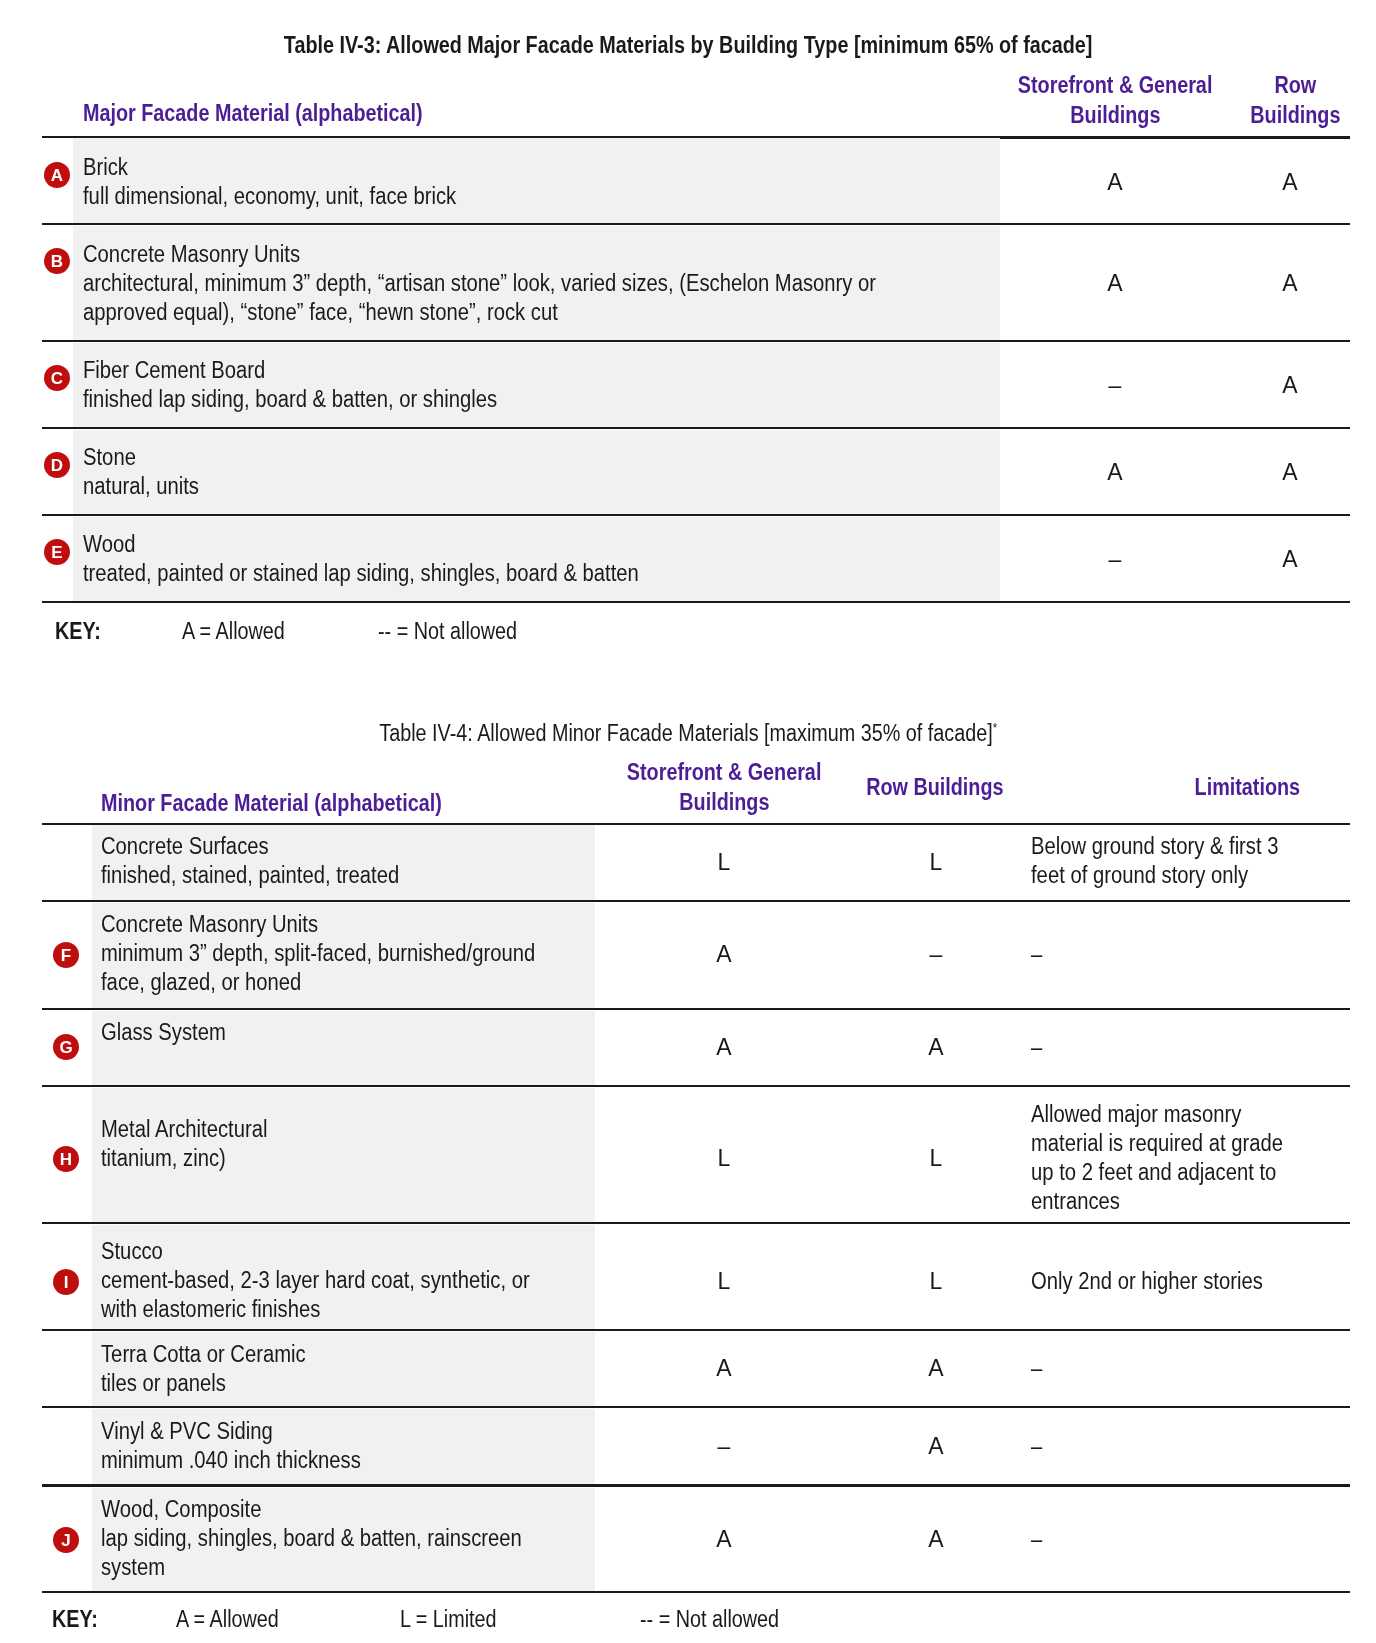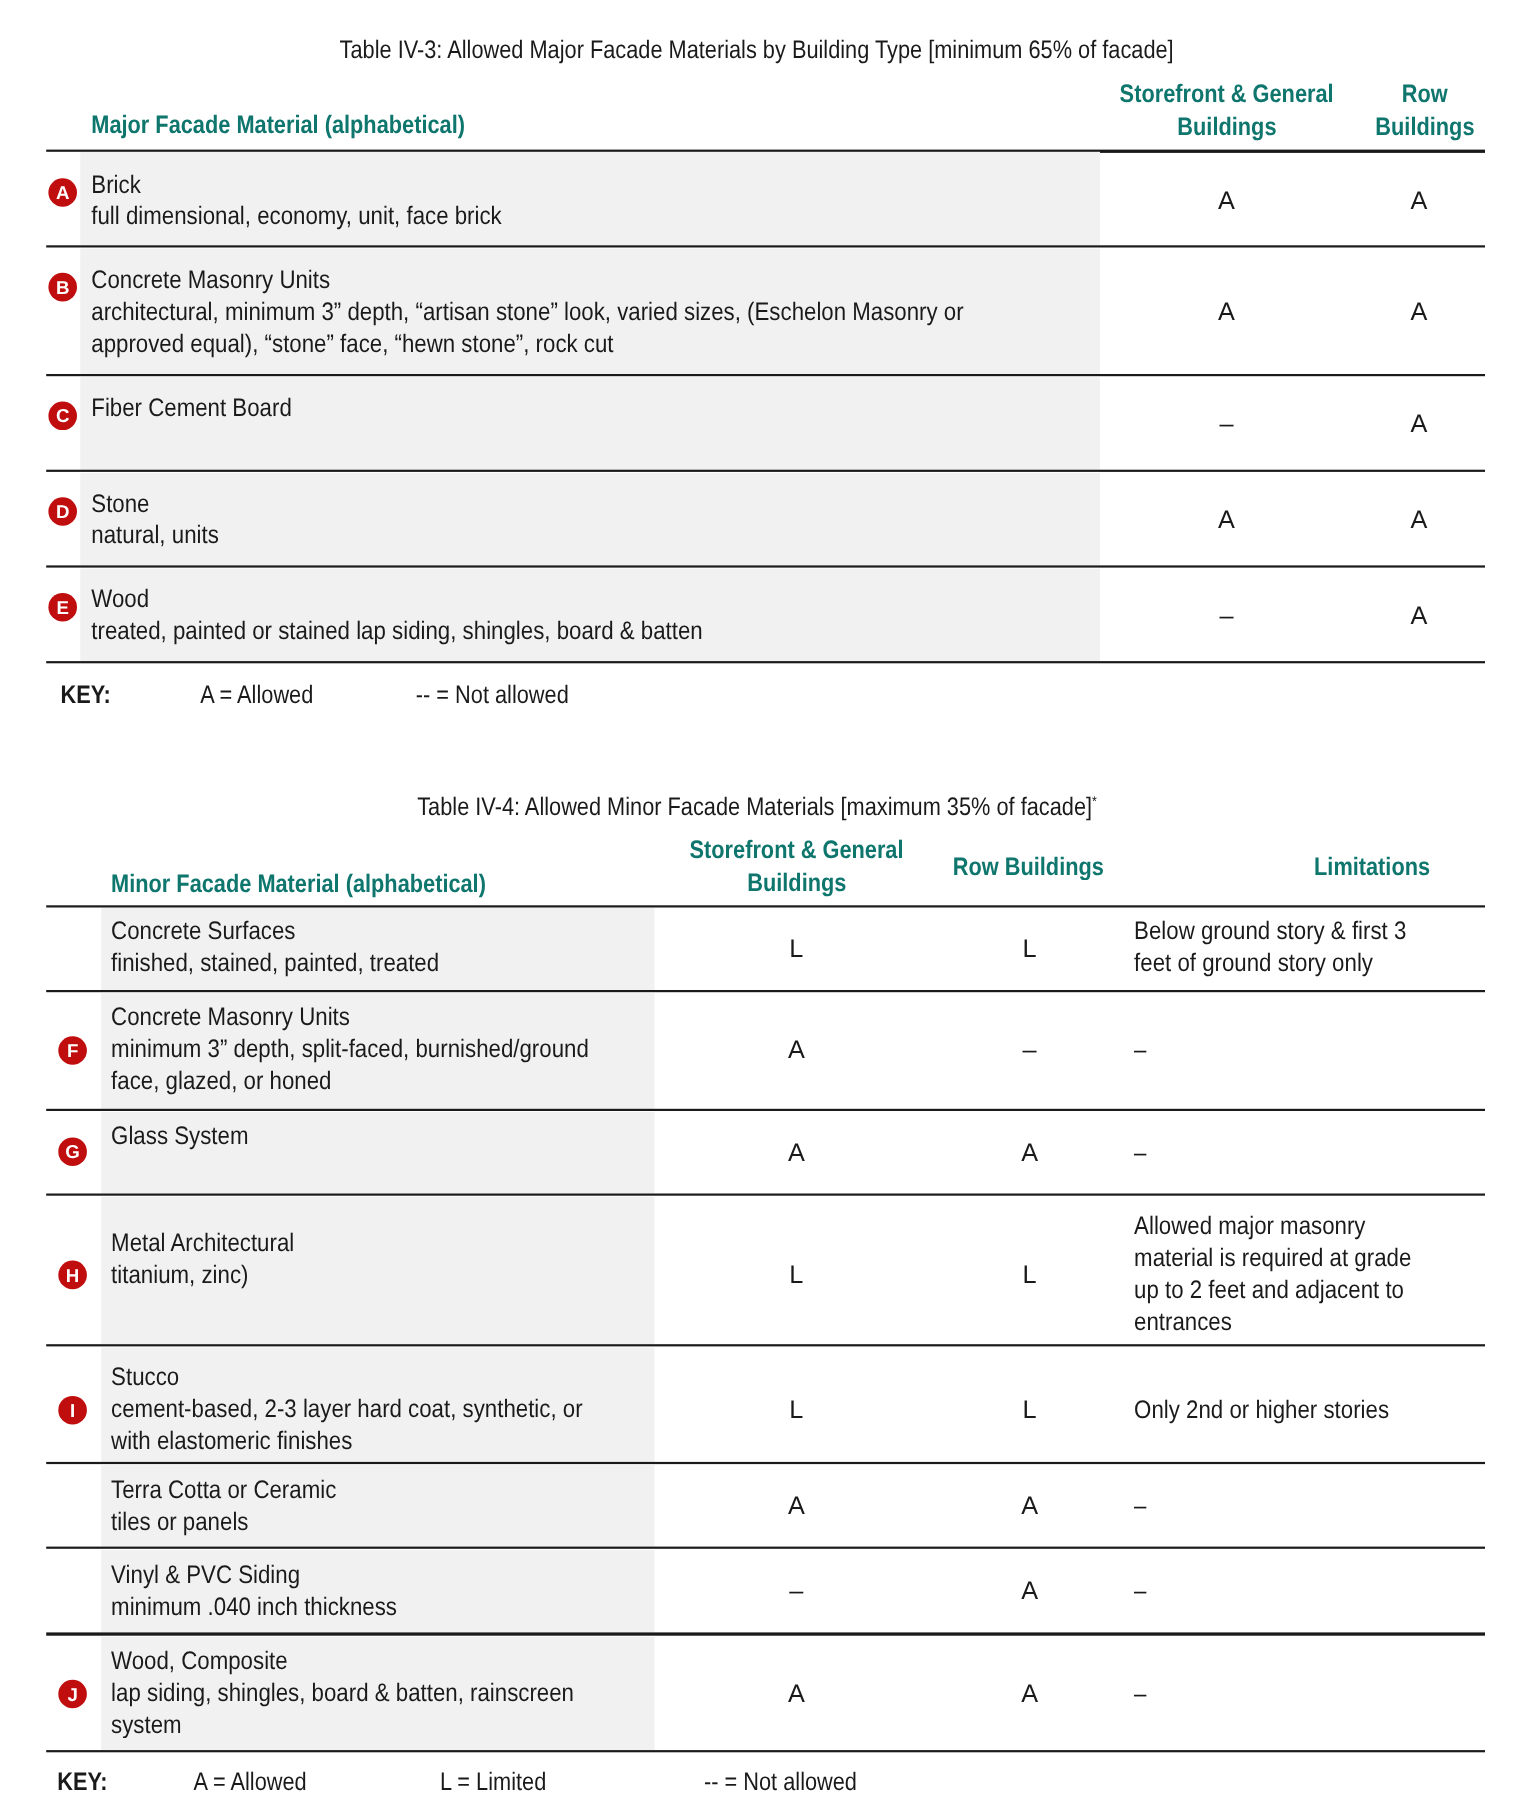--- a/index.html
+++ b/index.html
@@ -12,21 +12,21 @@
       font-stretch: condensed;
     }
     .cond { display: inline-block; transform: scaleX(0.86); transform-origin: left center; white-space: nowrap; }
     .cond-c { display: inline-block; transform: scaleX(0.86); transform-origin: center center; white-space: nowrap; }
 
     .caption {
       position: absolute; left: 0; width: 1376px; text-align: center;
       font-size: 23px; color: #1a1a1a;
     }
     .hdr {
-      position: absolute; font-size: 23px; font-weight: bold; color: #0f766e;
+      position: absolute; font-size: 23px; font-weight: bold; color: #4c1d95;
       line-height: 30px;
     }
     .hdr.center { text-align: center; }
     .hline { position: absolute; height: 2px; background: #1a1a1a; }
     .hline.thick { height: 3px; }
     .shade { position: absolute; background: #f1f1f1; }
     .badge {
       position: absolute; width: 26px; height: 26px; border-radius: 50%;
       background: #c00d0d; color: #fff; font-weight: bold; font-size: 17px;
       display: flex; align-items: center; justify-content: center;
@@ -49,21 +49,21 @@
     .key {
       position: absolute; font-size: 23px; line-height: 29px; color: #1a1a1a; white-space: nowrap;
     }
     .key.bold { font-weight: bold; }
     sup { font-size: 13px; }
   </style>
 </head>
 <body>
 
 <div>
-  <div class="caption" style="top:32px; left:0;">
+  <div class="caption" style="top:32px; left:0;font-weight:bold;">
     <span class="cond-c">Table IV-3: Allowed Major Facade Materials by Building Type [minimum 65% of facade]</span>
   </div>
 
   <div class="hdr" style="left:83px; top:98px;">
     <span class="cond">Major Facade Material (alphabetical)</span>
   </div>
   <div class="hdr center" style="left:975px; top:70px; width:280px;">
     <span class="cond-c">Storefront &amp; General</span><br>
     <span class="cond-c">Buildings</span>
   </div>
@@ -104,20 +104,21 @@
       <span class="line"><span>approved equal), “stone” face, “hewn stone”, rock cut</span></span>
     </div>
     <div class="cell" style="left:1085px; top:269px; width:60px;">A</div>
     <div class="cell" style="left:1260px; top:269px; width:60px;">A</div>
   </div>
 
   <div>
     <div class="badge" style="left:44px; top:365px;">C</div>
     <div class="mat" style="left:83px; top:356px;">
       <span class="line"><span>Fiber Cement Board</span></span>
+      <span class="line"><span>finished lap siding, board &amp; batten,  or shingles</span></span>
     </div>
     <div class="cell" style="left:1085px; top:371px; width:60px;">–</div>
     <div class="cell" style="left:1260px; top:371px; width:60px;">A</div>
   </div>
 
   <div>
     <div class="badge" style="left:44px; top:452px;">D</div>
     <div class="mat" style="left:83px; top:443px;">
       <span class="line"><span>Stone</span></span>
       <span class="line"><span>natural, units</span></span>

